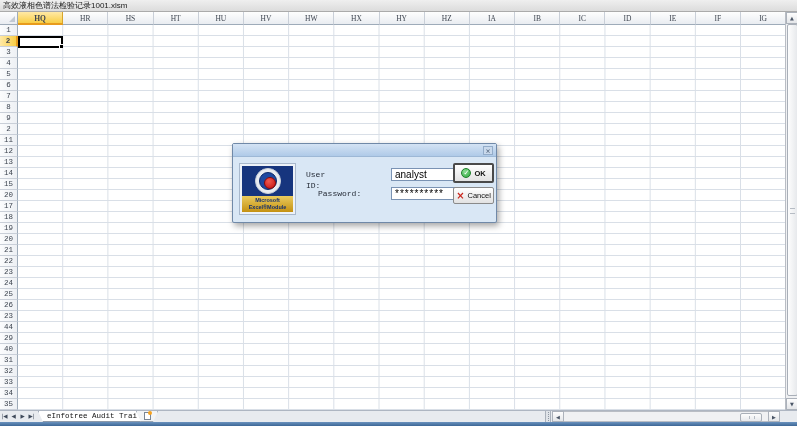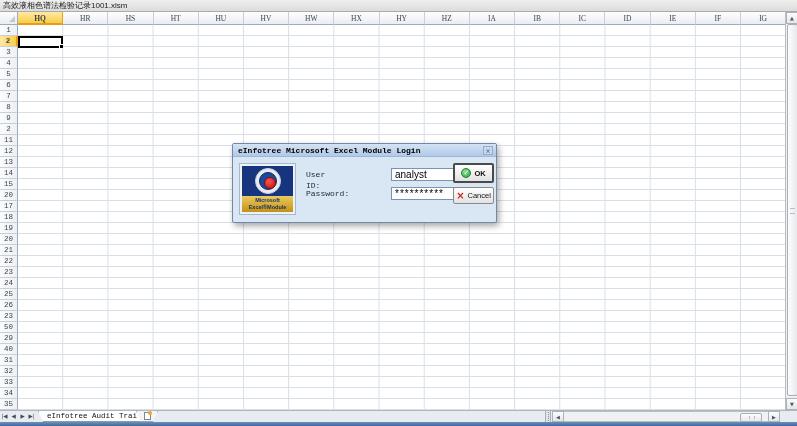--- a/index.html
+++ b/index.html
@@ -100,21 +100,21 @@
     background:#E8ECF2;border:1px solid #C8D0DA;}
   .emblem::before{content:"";position:absolute;left:3px;top:3px;right:3px;bottom:3px;border-radius:50%;
     background:#1D48A0;border:1px solid #0E2B6B;}
   .emblem::after{content:"";position:absolute;left:8px;top:8px;width:10px;height:10px;border-radius:50%;
     background:radial-gradient(circle at 38% 32%,#F05A50,#C40E0E);border:1px solid #8A0A0A;}
   .logo-band{position:absolute;left:2px;right:2px;bottom:2px;height:16px;
     background:linear-gradient(#EACB5E,#C49112);text-align:center;
     font-size:5.5px;line-height:7px;font-weight:bold;color:#14306E;
     font-family:"Liberation Sans",sans-serif;padding-top:1px;}
   .fld-label{position:absolute;left:73px;width:38px;height:11px;font-size:8px;line-height:11px;color:#1F2530;font-family:Liberation Mono, monospace;}
-  .lbl-user{top:25px;} .lbl-pass{top:44px;}
+  .lbl-user{top:25px;} .lbl-pass{top:44px;margin-left:12px;}
   .fld-input{position:absolute;left:111px;width:99px;height:13px;background:#fff;
     border:1px solid #7A93B4;font-size:10px;line-height:11px;padding:0 3px;color:#000;
     font-family:"Liberation Sans",sans-serif;margin-left:47px;}
   .inp-user{top:24px;} .inp-pass{top:43px;letter-spacing:1px;}
   .btn{position:absolute;left:220px;width:41px;background:linear-gradient(#FFFFFF,#E2E2E2);
     display:flex;align-items:center;justify-content:center;gap:3px;
     font-size:7.5px;color:#111;border-radius:2px;}
   .btn-ok{top:19px;height:20px;border:2px solid #4A4A4A;font-weight:bold;}
   .btn-cancel{top:43px;height:17px;border:1px solid #8A8A8A;}
   .ok-icon{display:inline-block;width:10px;height:10px;border-radius:50%;
@@ -176,21 +176,21 @@
       <div class="rowh">18</div>
       <div class="rowh">19</div>
       <div class="rowh">20</div>
       <div class="rowh">21</div>
       <div class="rowh">22</div>
       <div class="rowh">23</div>
       <div class="rowh">24</div>
       <div class="rowh">25</div>
       <div class="rowh">26</div>
       <div class="rowh">23</div>
-      <div class="rowh">50</div>
+      <div class="rowh">44</div>
       <div class="rowh">29</div>
       <div class="rowh">40</div>
       <div class="rowh">31</div>
       <div class="rowh">32</div>
       <div class="rowh">33</div>
       <div class="rowh">34</div>
       <div class="rowh">35</div>
     </div>
 
   <div class="cells">
@@ -229,21 +229,20 @@
     </div>
     <div class="hs-btn hs-right">
       <span>▶</span>
     </div>
   </div>
 
   <div class="bottomstrip"></div>
 
   <div class="dialog">
     <div class="dlg-title">
-      <span>eInfotree Microsoft Excel Module Login</span>
       <span class="dlg-close">×</span>
     </div>
     <div class="logo">
       <div class="logo-top">
         <span class="emblem"></span>
       </div>
       <div class="logo-band">
         <div>Microsoft</div>
         <div>Excel®Module</div>
       </div>

